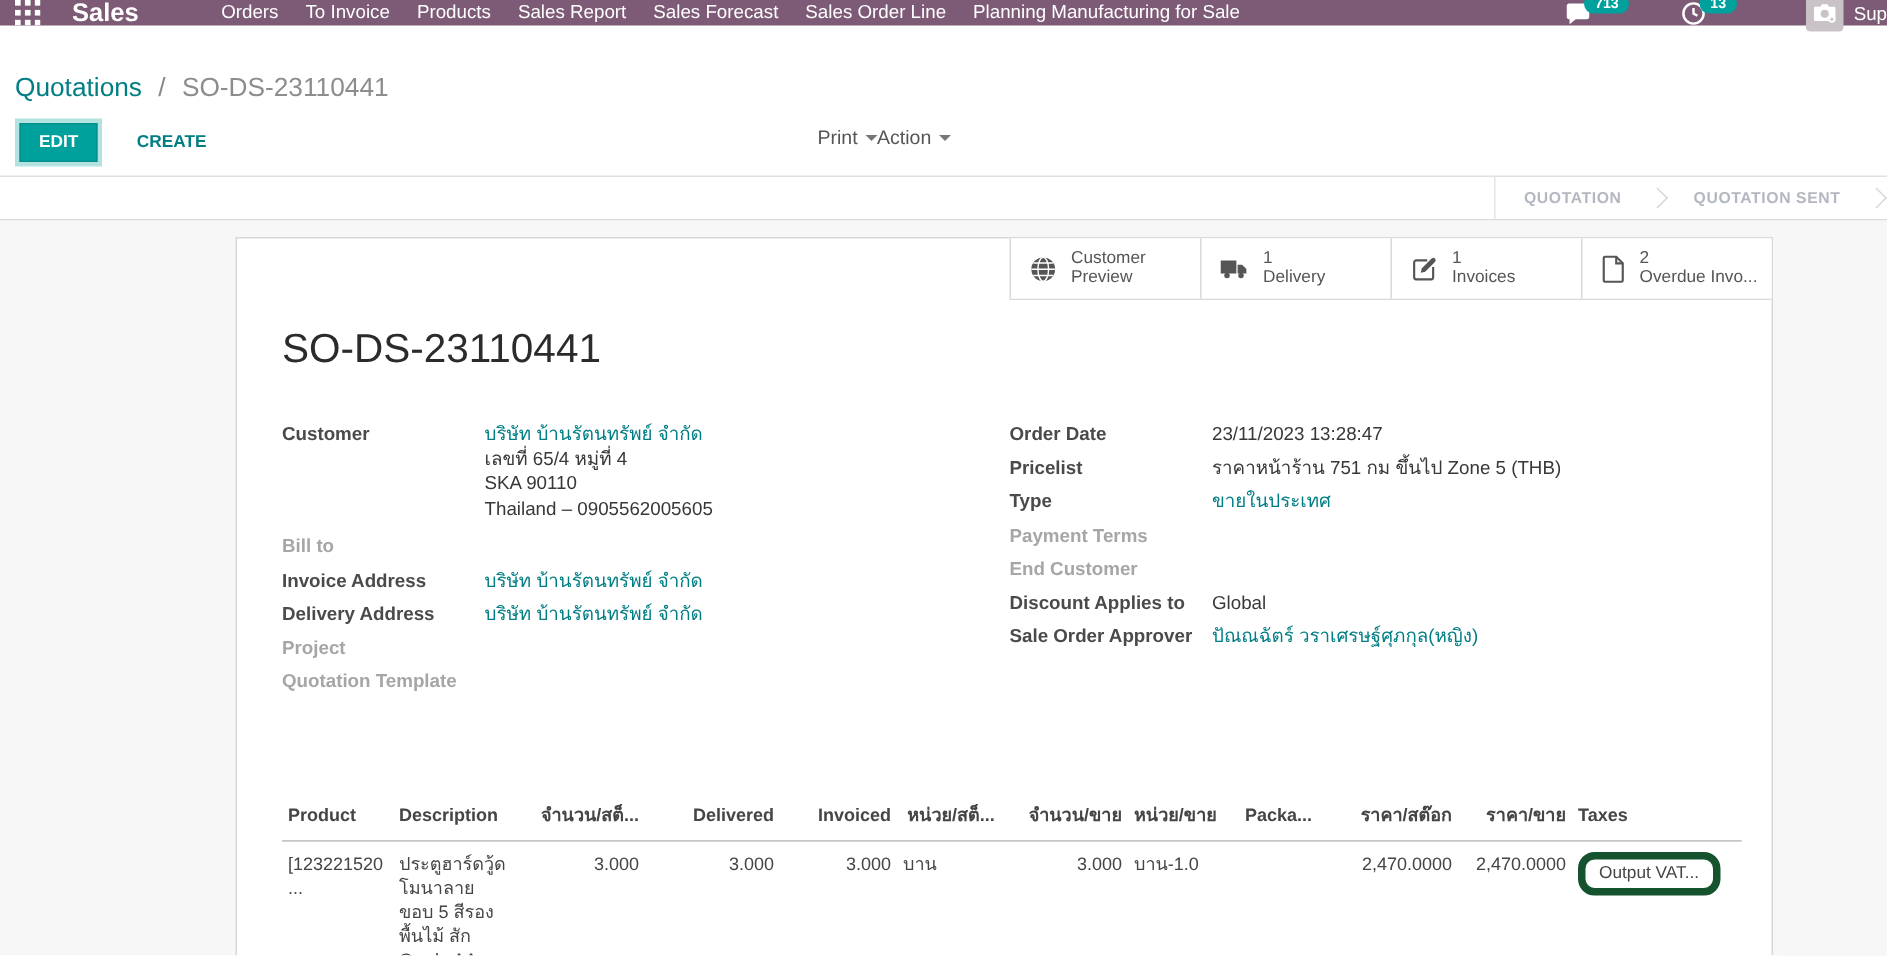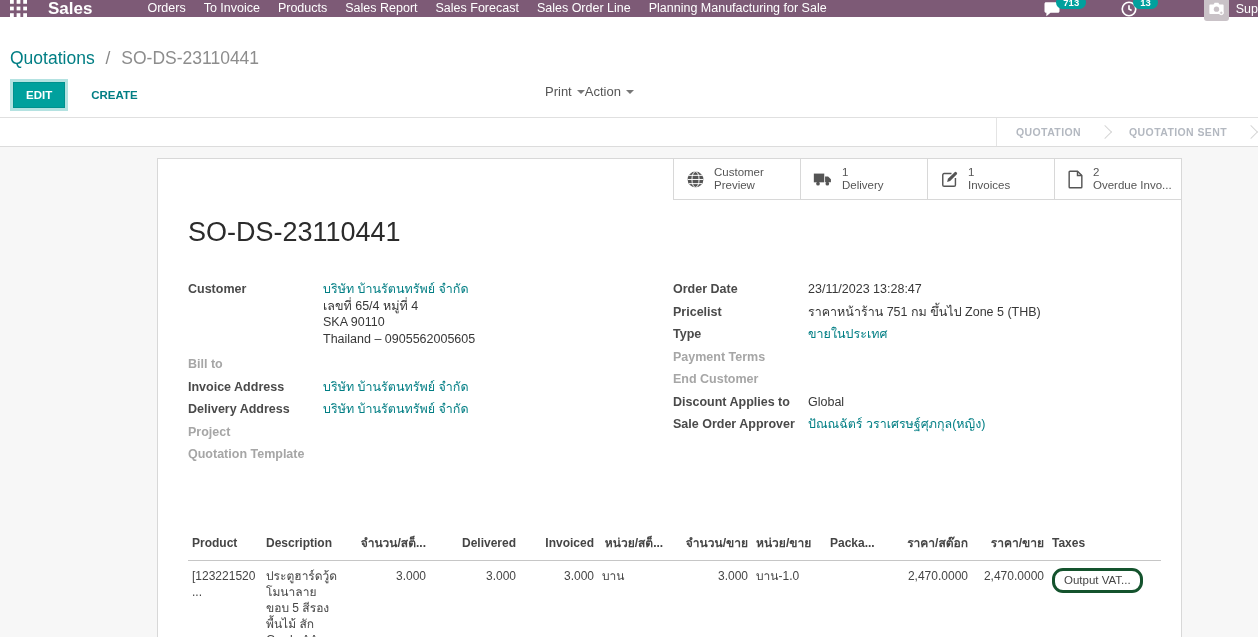--- a/index.html
+++ b/index.html
@@ -60,21 +60,21 @@
   .extra-line{color:#383838;}
   .frow.block{margin-bottom:9px;}
 
   .tabs{position:absolute;left:0;right:0;top:339px;height:28px;padding-left:30px;border-bottom:1px solid #d8d8d8;box-sizing:border-box;display:flex;align-items:flex-end;}
   .tab{font-size:12.5px;color:#555;padding:0 15px;line-height:25px;border:1px solid transparent;margin-bottom:-1px;cursor:pointer;background:transparent;font-family:inherit;}
   .tab.active{background:#fff;border:1px solid #d8d8d8;border-top:3px solid #66415c;border-bottom:1px solid #fff;color:#3f3f3f;line-height:22px;}
 
   table.lines{position:absolute;left:30px;top:368px;width:963px;border-collapse:collapse;table-layout:fixed;}
   table.lines th{font-size:12px;font-weight:bold;color:#454545;padding:6px 4px 8px;border-bottom:1px solid #c6c6c6;white-space:nowrap;overflow:hidden;cursor:pointer;}
   table.lines td{font-size:12px;color:#454545;padding:7px 4px;vertical-align:top;line-height:16px;word-wrap:break-word;}
-  .pill{display:inline-block;border:3px solid #14532d;border-radius:11px;padding:1px 9px 2px;font-size:11.5px;color:#454545;white-space:nowrap;}
+  .pill{display:inline-block;border:5px solid #14532d;border-radius:11px;padding:1px 9px 2px;font-size:11.5px;color:#454545;white-space:nowrap;}
 </style>
 </head>
 <body>
 
 <div class="screen">
 
   <header class="topbar">
     <div class="apps">
       <svg width="17" height="17" viewBox="0 0 18 18">
           <g fill="#fff">

